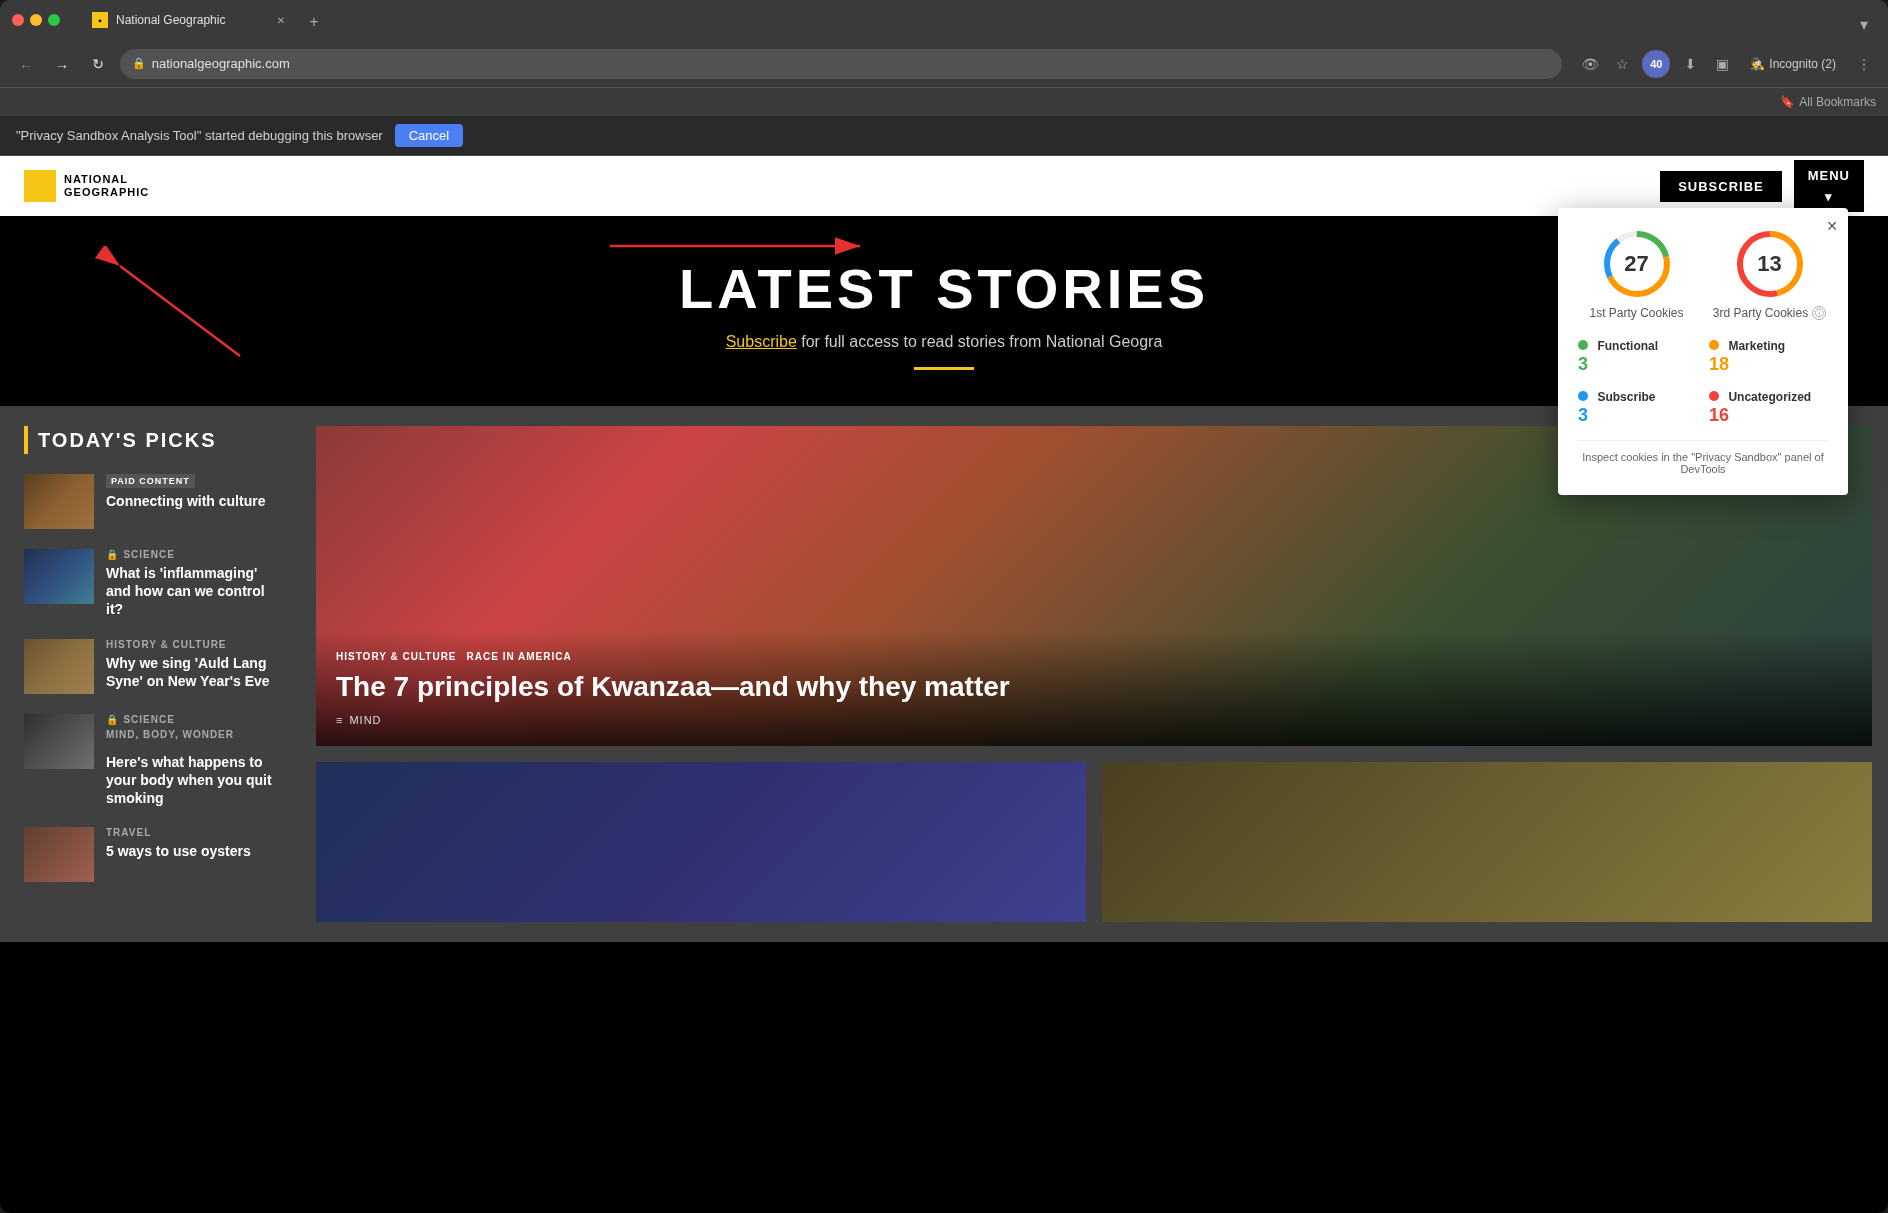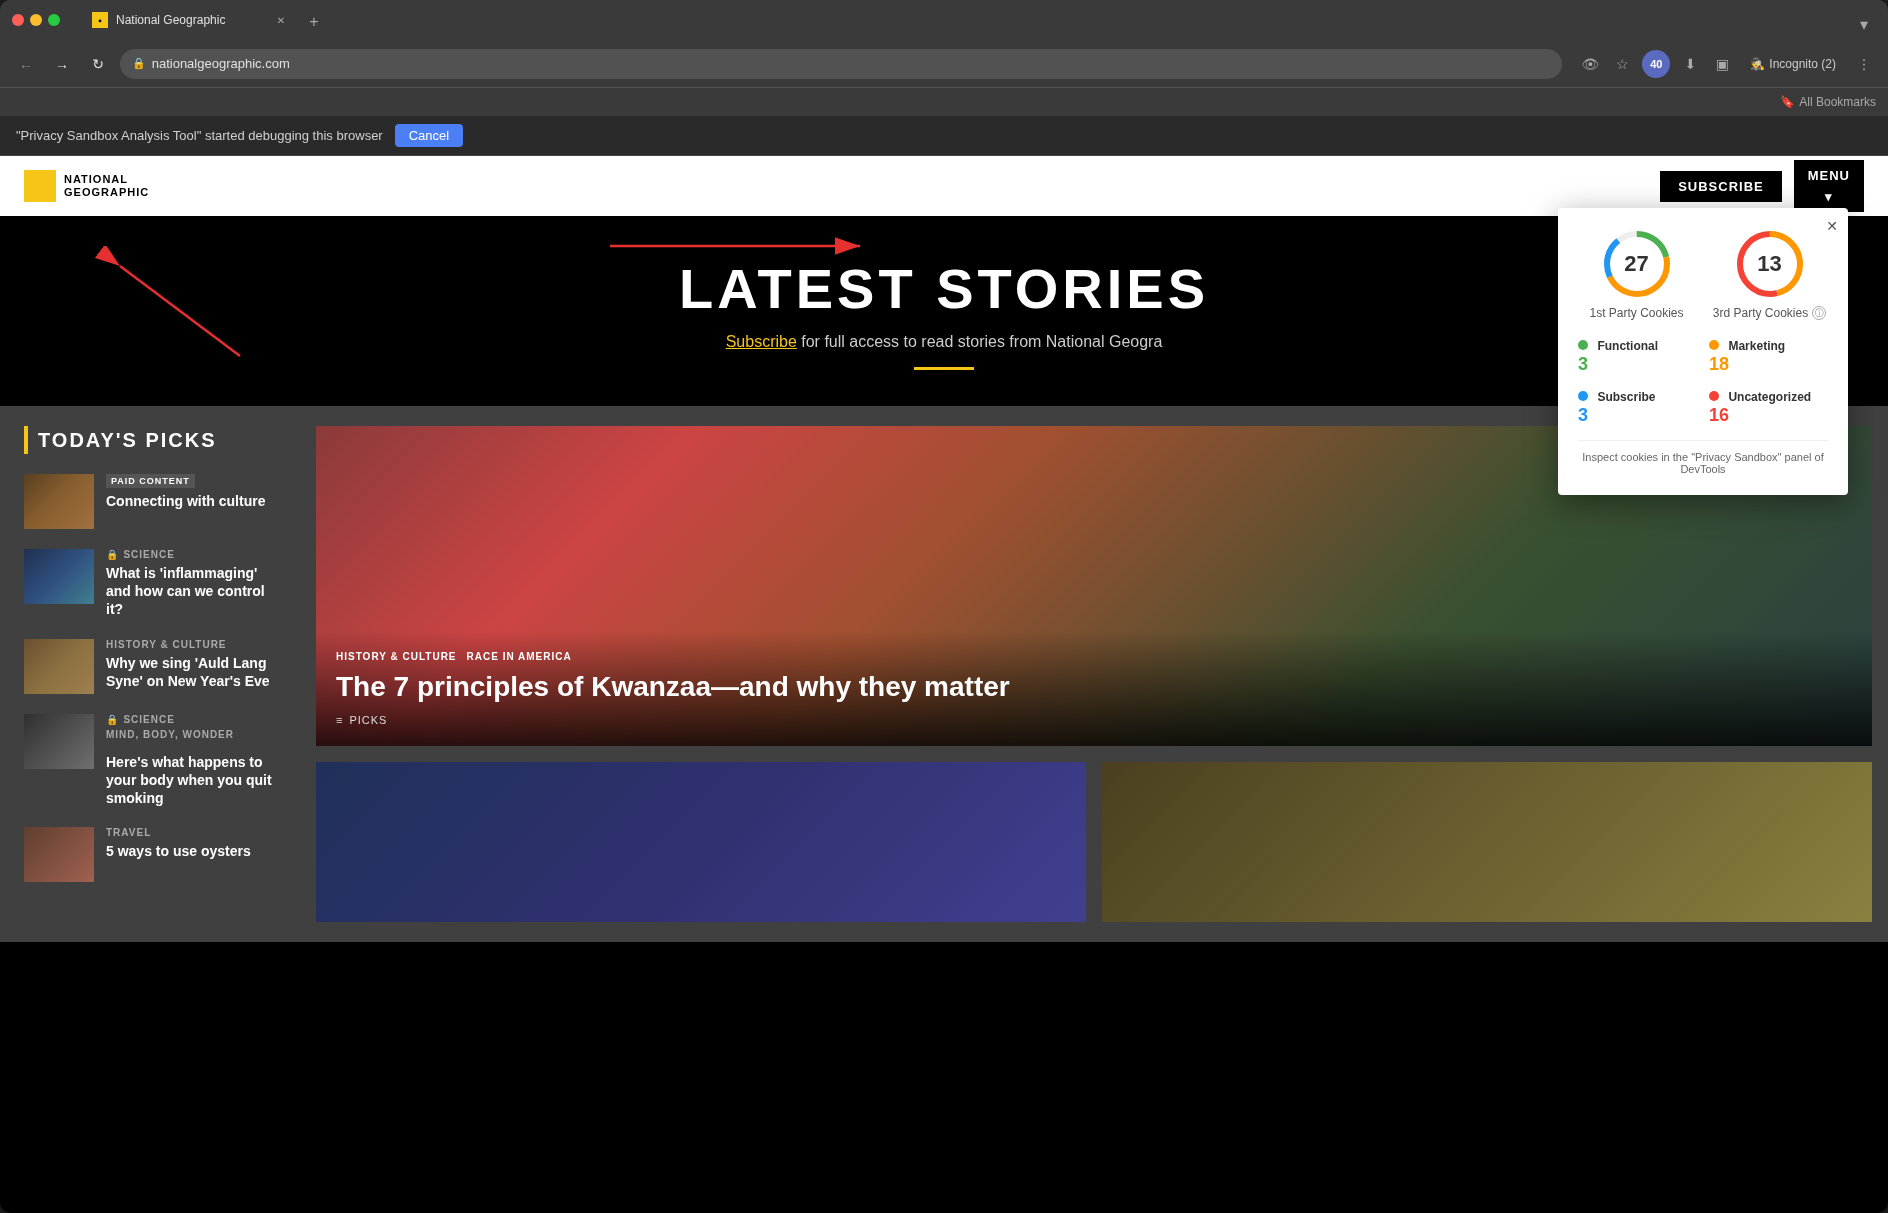--- a/index.html
+++ b/index.html
@@ -282,21 +282,21 @@
         <div class="featured-story">
           <div class="feat-img-bg"></div>
           <div class="featured-overlay">
             <div class="featured-cats">
               <span class="featured-cat">HISTORY &amp; CULTURE</span>
               <span class="featured-cat">RACE IN AMERICA</span>
             </div>
             <div class="featured-title">The 7 principles of Kwanzaa—and why they matter</div>
             <div class="featured-read">
               <span>≡</span>
-              <span>PICKS</span>
+              <span>MIND</span>
             </div>
           </div>
         </div>
 
         <div class="small-stories">
           <div class="small-story small-thumb-1"></div>
           <div class="small-story small-thumb-2"></div>
         </div>
       </div>
     </div>

